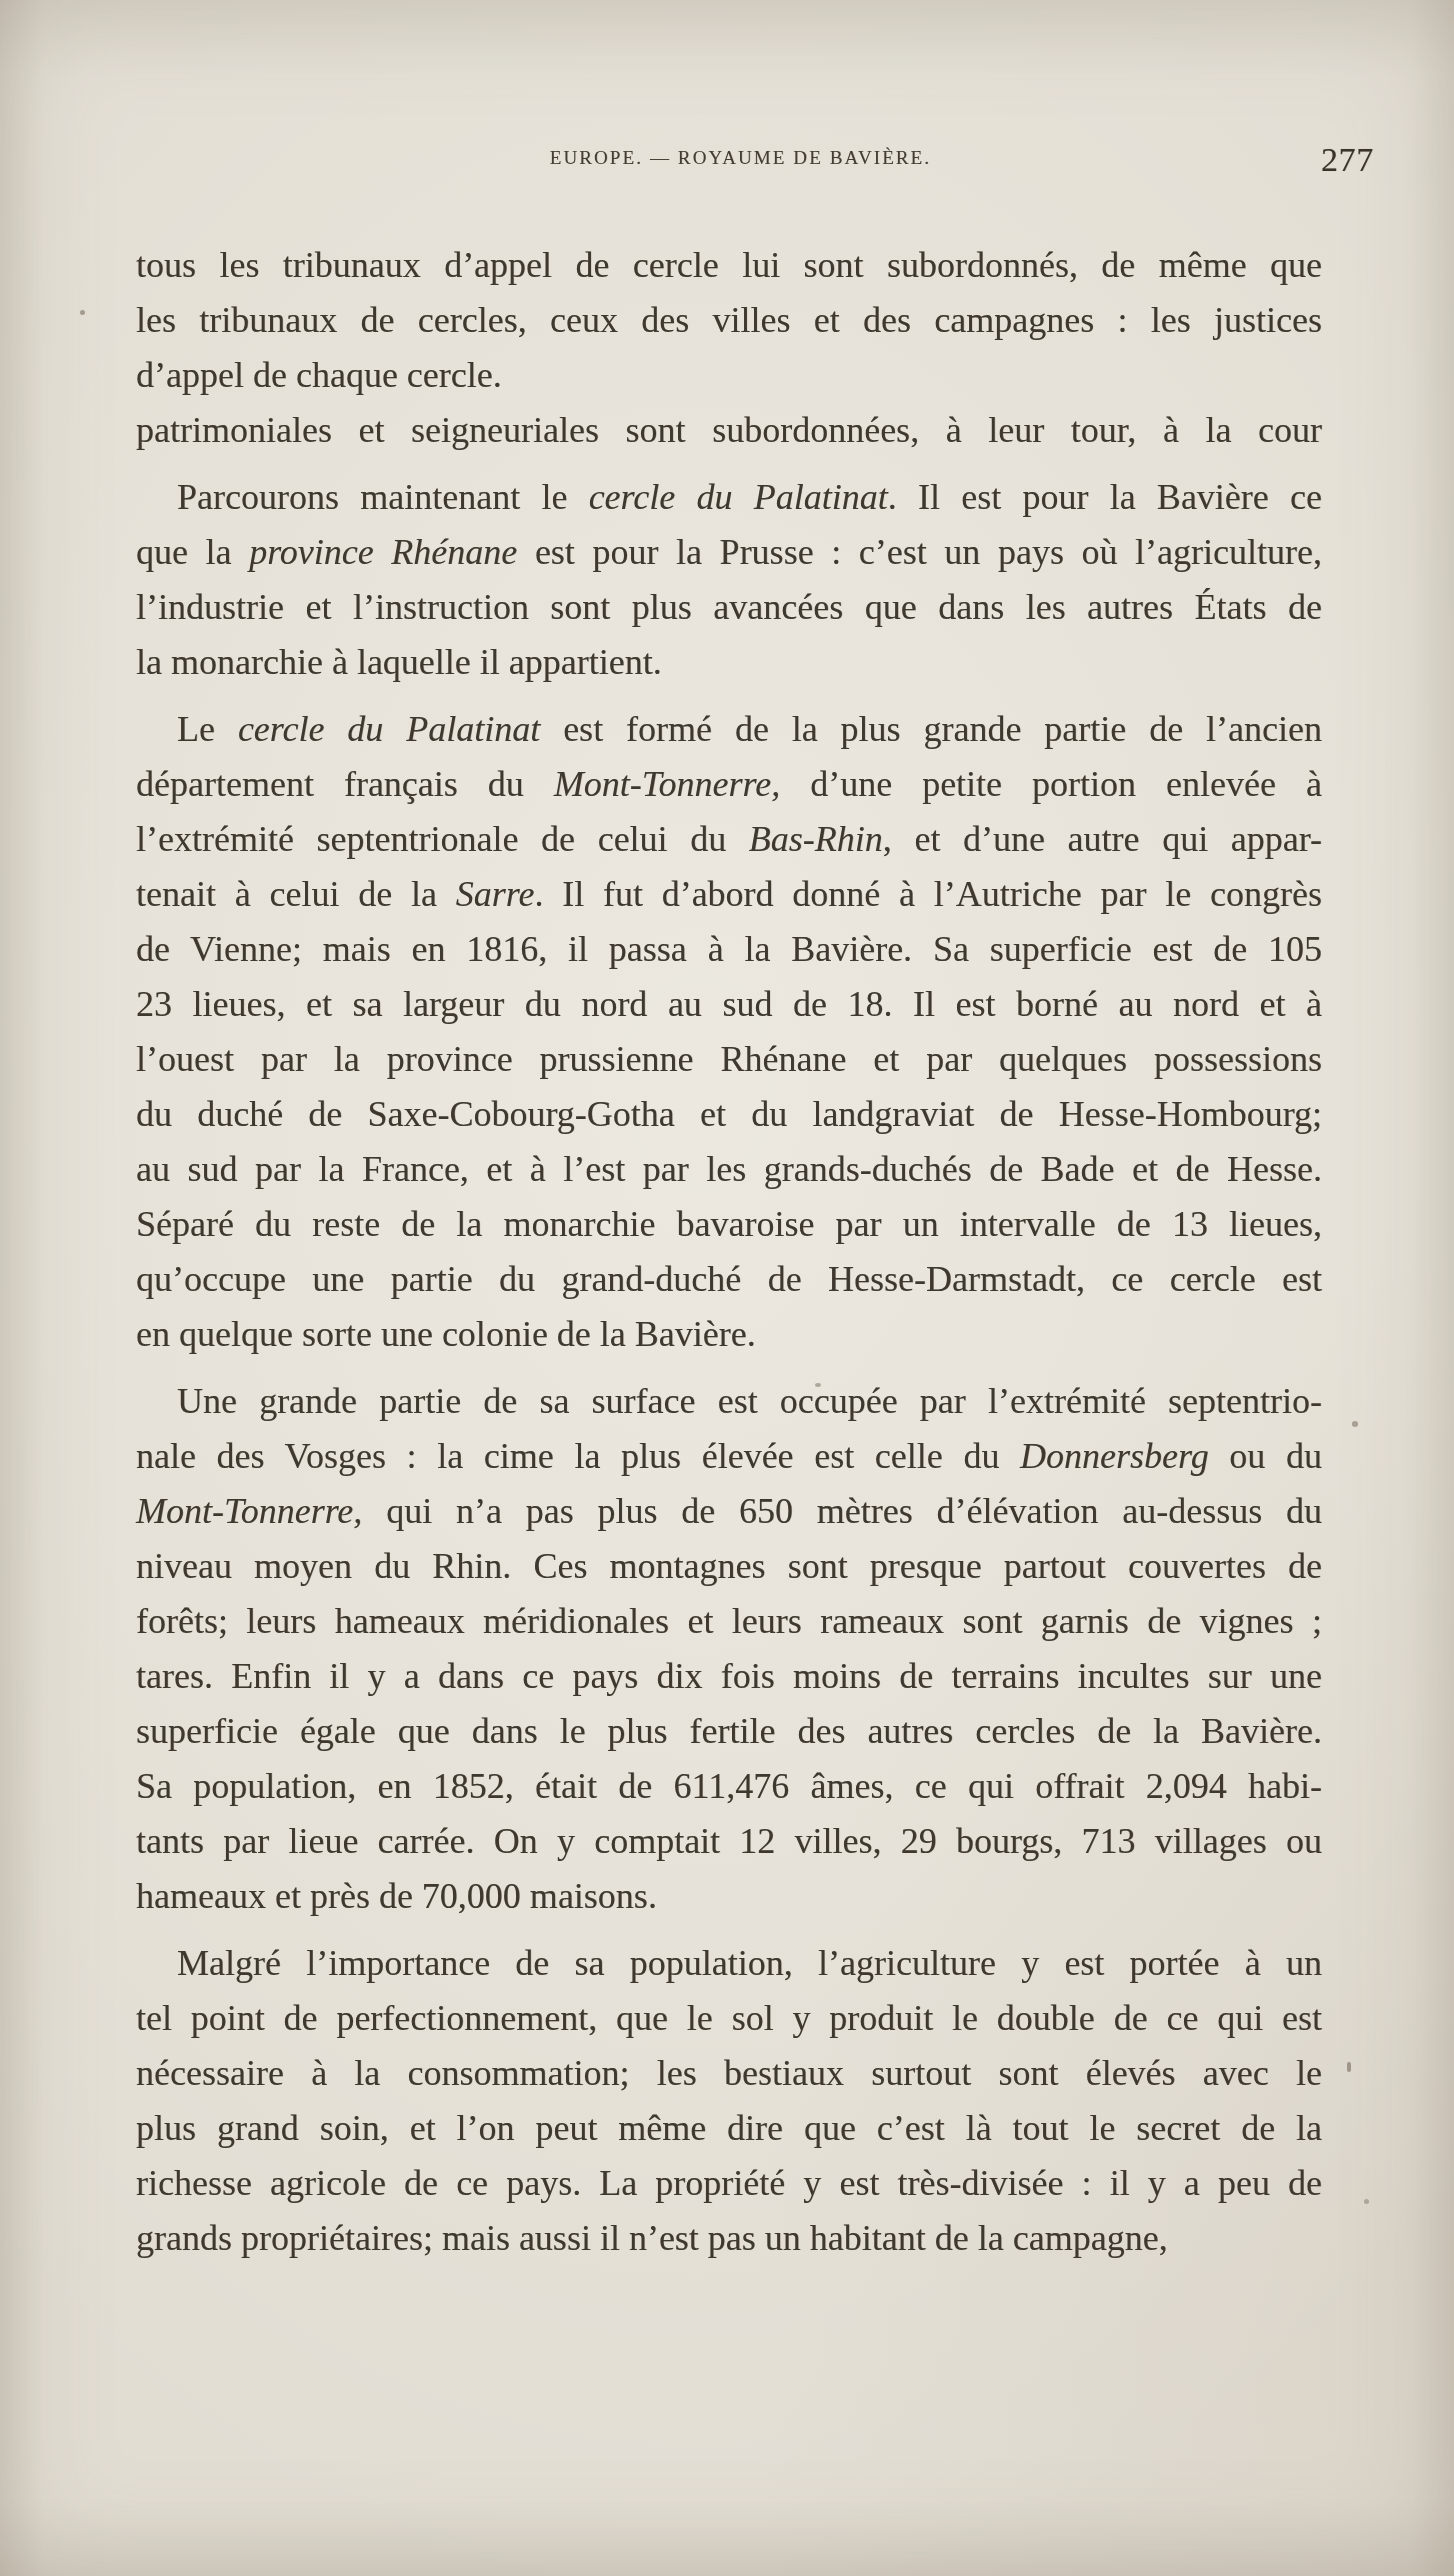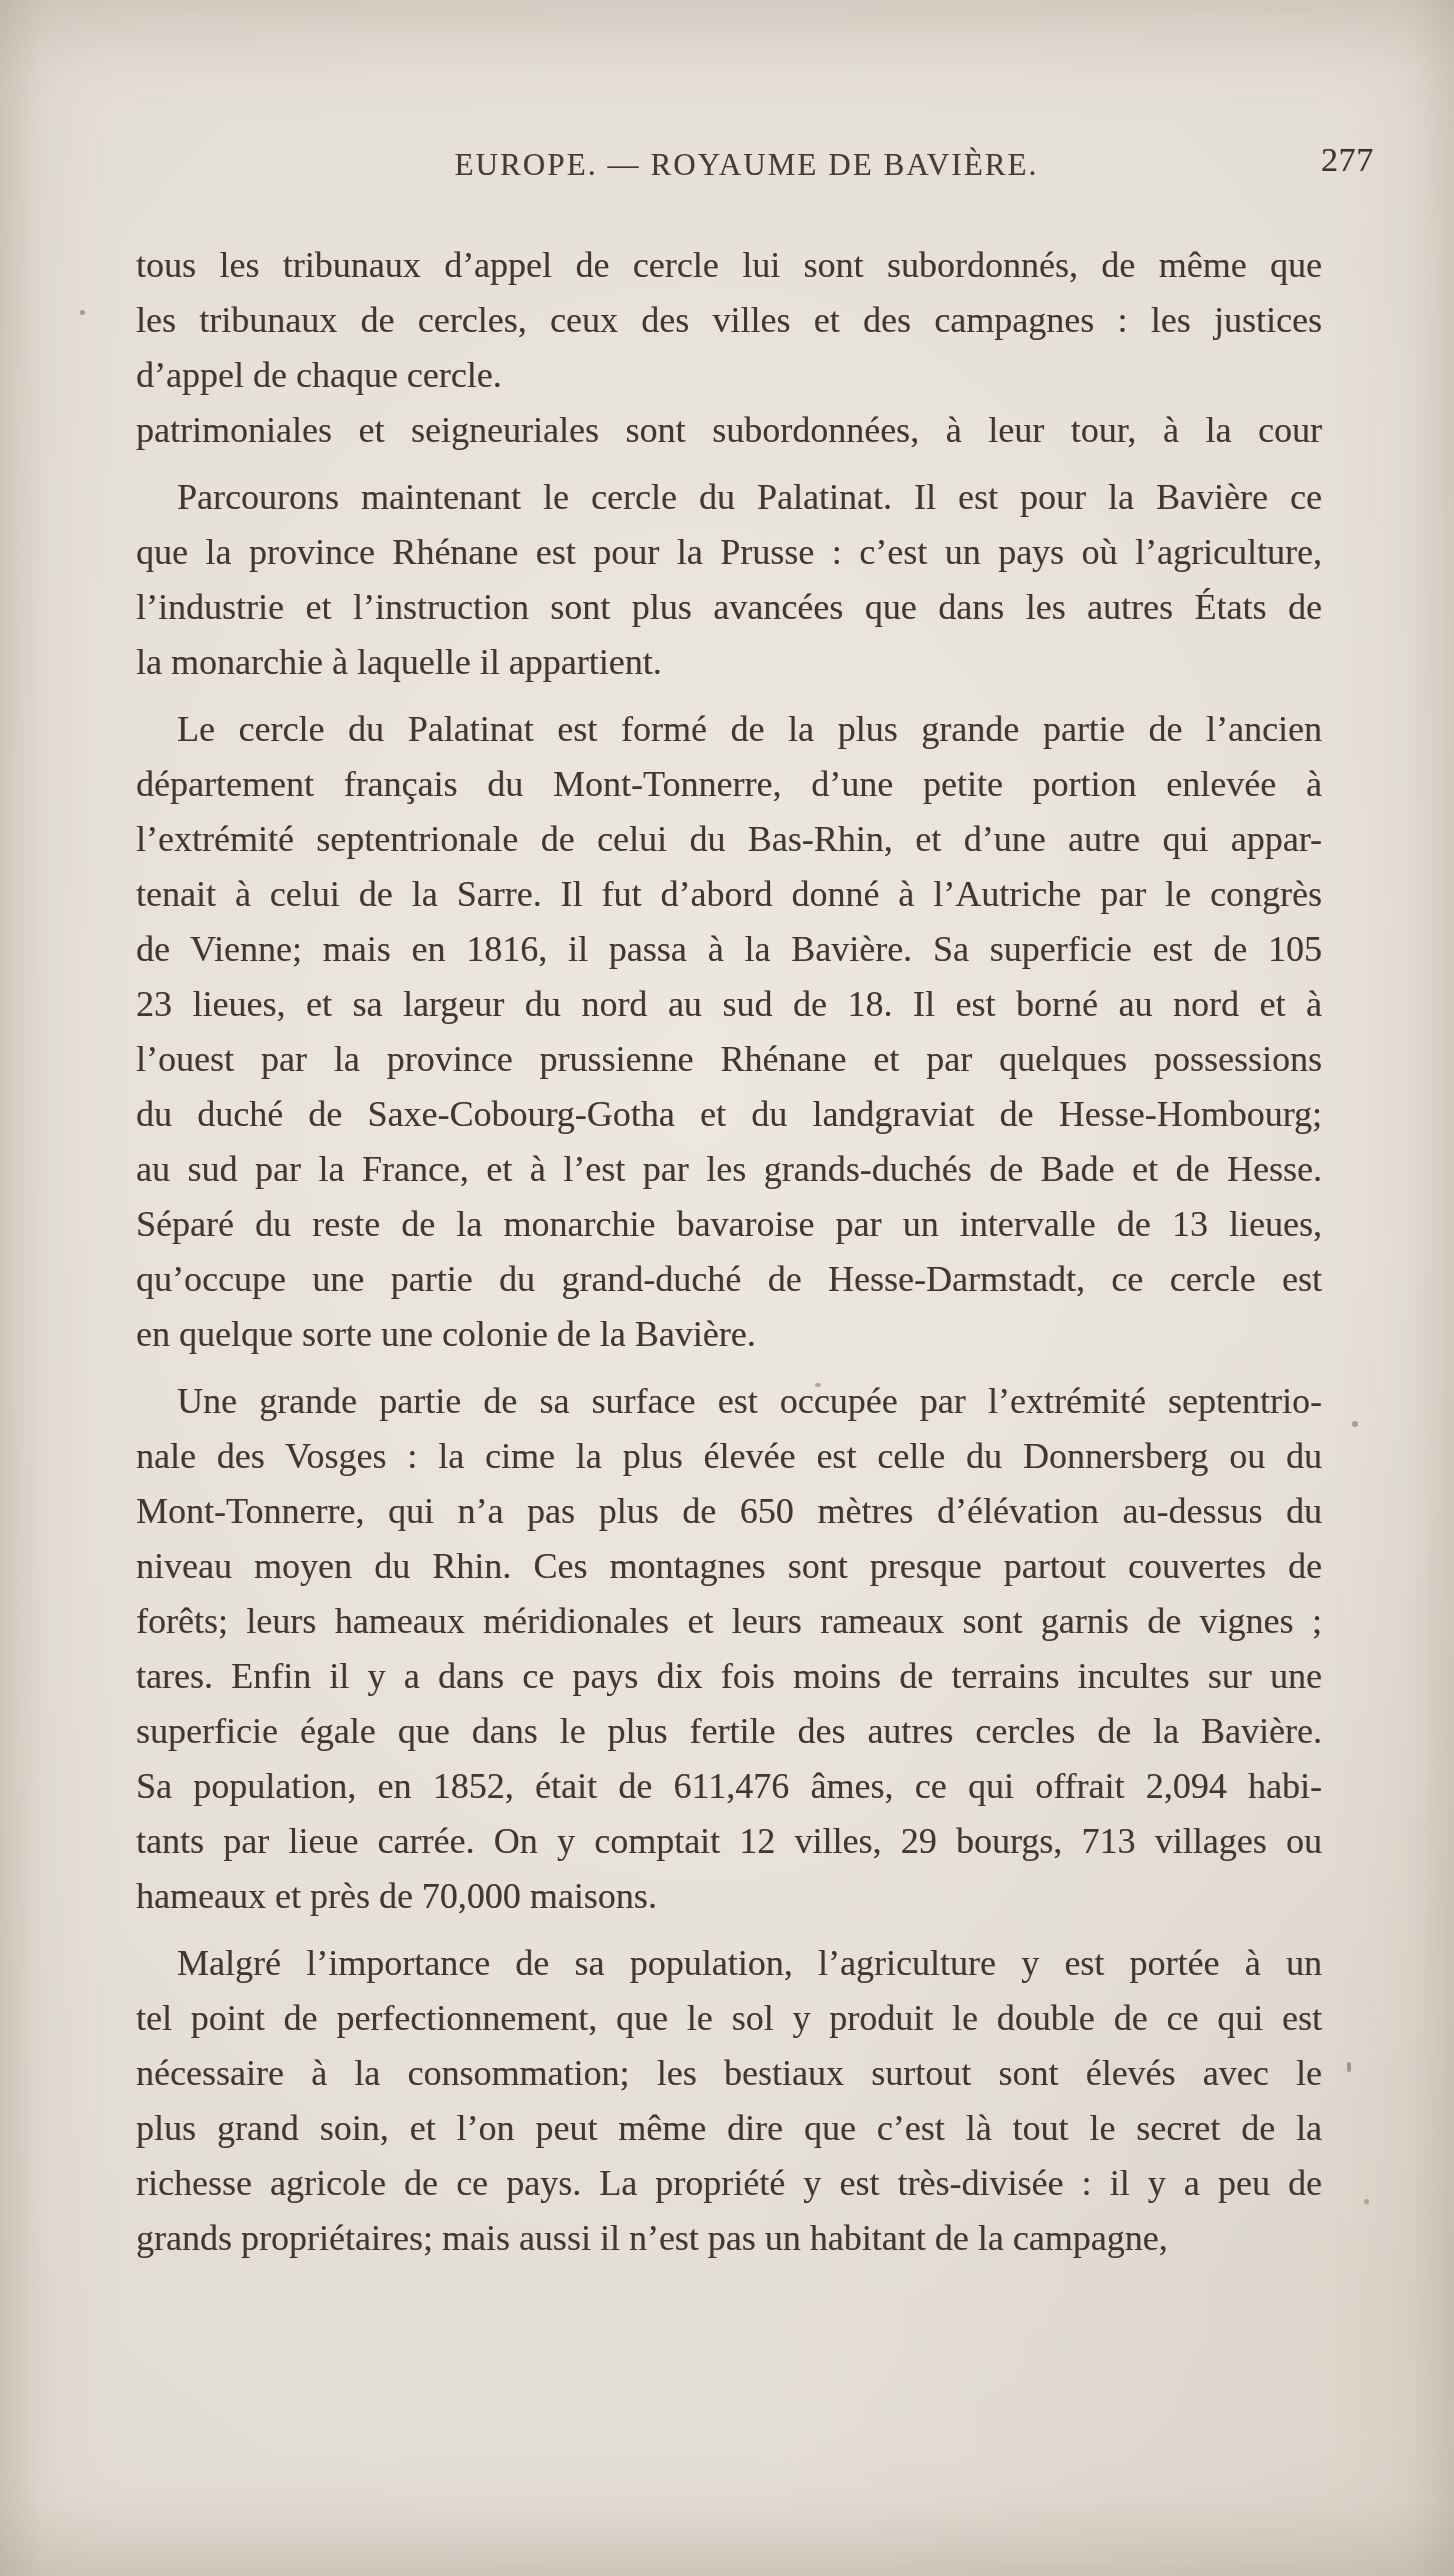--- a/index.html
+++ b/index.html
@@ -29,21 +29,21 @@
     top: 147px;
     left: 124px;
     right: 121px;
     height: 38px;
   }
   .running-title {
     position: absolute;
     left: 50%;
     top: 0;
     transform: translateX(-47%);
-    font-size: 31px;
+    font-size: 19px;
     letter-spacing: 2.1px;
     white-space: nowrap;
     color: #44познач3d33;
     color: #443d33;
     text-shadow: 0.4px 0.4px 0.6px rgba(62,54,44,0.35);
   }
   .page-number {
     position: absolute;
     right: -40px;
     top: -5.7px;
@@ -62,21 +62,21 @@
     text-shadow: 0.4px 0.4px 0.6px rgba(62,54,44,0.33);
   }
   .para { margin: 12px; }
   .line {
     text-align: justify;
     text-align-last: justify;
     hyphens: none;
   }
   .line.first { padding-left: 41px; }
   .line.last { text-align-last: auto; }
-  .it { }
+  .it { font-style: italic; }
   .speck {
     position: absolute;
     border-radius: 50%;
     background: rgba(86,74,58,0.55);
   }
   .speck.s1 { left: 80px;  top: 310px;  width: 5px;  height: 5px;  background: rgba(86,74,58,0.45); }
   .speck.s2 { left: 815px; top: 1383px; width: 5.7px;  height: 4.3px;  background: rgba(86,74,58,0.40); }
   .speck.s3 { left: 1352px; top: 1421px; width: 6.4px;  height: 5.7px;  background: rgba(86,74,58,0.42); }
   .speck.s4 { left: 1347px; top: 2062px; width: 3.6px;  height: 10px; border-radius: 2.1px; background: rgba(86,74,58,0.45); }
   .speck.s5 { left: 1364px; top: 2199px; width: 5px;  height: 5px;  background: rgba(86,74,58,0.35); }

